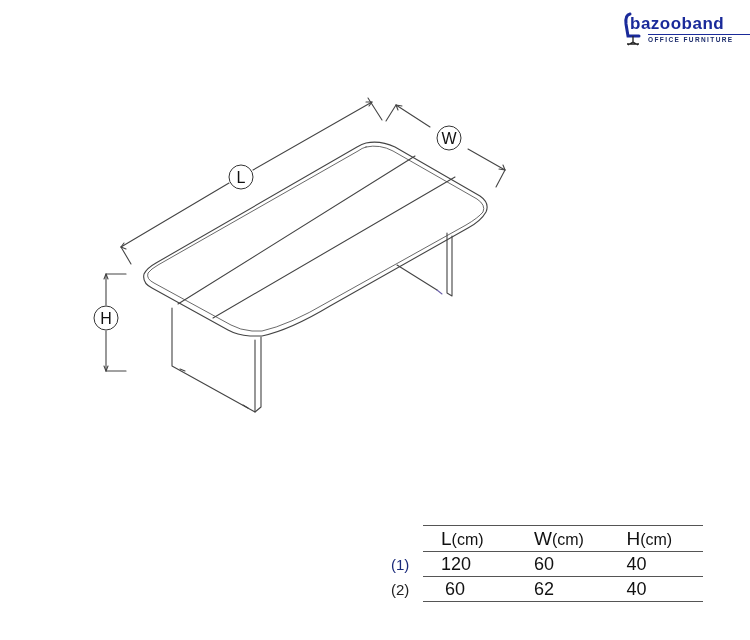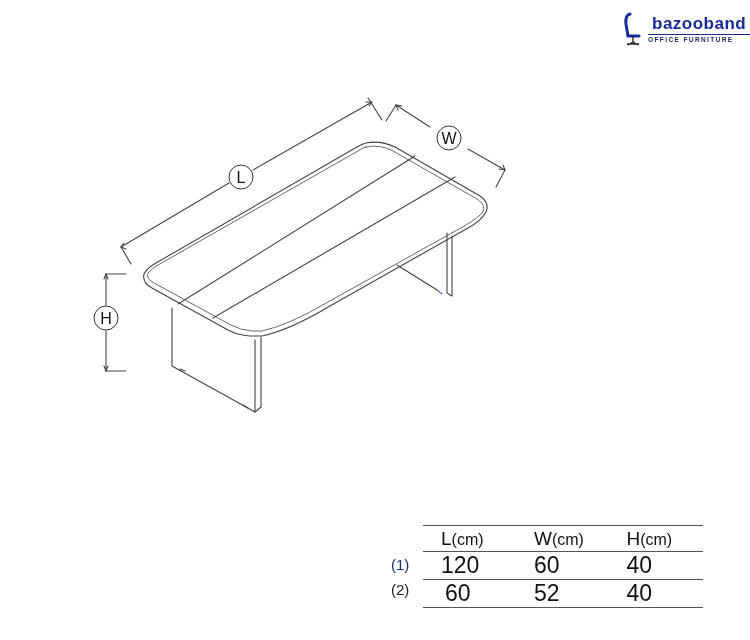--- a/index.html
+++ b/index.html
@@ -1,31 +1,31 @@
 <!DOCTYPE html>
 <html><head>
   <meta charset="utf-8">
   <style>
     html, body { margin:0; padding:0; }
     body { width:750px; height:640px; background:#ffffff; position:relative; overflow:hidden; font-family:"Liberation Sans", sans-serif; }
     #drawing { position:absolute; left:0; top:0; width:750px; height:640px; }
     .logo { position:absolute; left:622px; top:12px; width:128px; height:40px; }
-    .logo-word { position:absolute; left:30px; top:2px; font-family:"Liberation Sans", sans-serif; font-weight:bold; font-size:17px; color:#1a2a9a; letter-spacing:0.5px; }
+    .logo-word { position:absolute; left:8px; top:2px; font-family:"Liberation Sans", sans-serif; font-weight:bold; font-size:17px; color:#1a2a9a; letter-spacing:0.5px; }
     .logo-sub { position:absolute; left:26px; top:24px; font-family:"Liberation Sans", sans-serif; font-weight:bold; font-size:6.5px; color:#1a2a6a; letter-spacing:1.4px; white-space:nowrap; }
     .logo-line { position:absolute; left:26px; top:22px; width:104px; height:1px; background:#1a2a9a; }
     .spec-table { position:absolute; left:423px; top:525px; width:280px; border-collapse:collapse; font-family:"Liberation Sans", sans-serif; color:#111; }
     .spec-table th, .spec-table td { padding:0; text-align:left; font-weight:normal; height:24px; }
     .spec-table tr.head th { border-top:1.5px solid #555; border-bottom:1.5px solid #555; height:25px; }
     .spec-table tr.row td { border-bottom:1.5px solid #555; }
     .col-l { width:98px; padding-left:18px !important; }
     .col-w { width:100px; }
     .col-h { width:82px; }
     .hd-main { font-size:19px; }
     .hd-unit { font-size:16px; }
-    .val { font-size:23px;margin-top:20px; }
+    .val { font-size:18px;margin-top:20px; }
     .row-label { position:absolute; left:391px; font-size:15px; color:#222; }
     .row-label.r1 { top:556px; color:#1a2a7a; }
     .row-label.r2 { top:581px; }
   </style>
 </head>
 <body>
 
 <svg id="drawing" viewBox="0 0 750 640" xmlns="http://www.w3.org/2000/svg">
   <g fill="none" stroke="#444" stroke-width="1.1" stroke-linecap="round" stroke-linejoin="round">
 
@@ -107,19 +107,19 @@
     <th class="col-w"><span class="hd-main">W</span><span class="hd-unit">(cm)</span></th>
     <th class="col-h"><span class="hd-main">H</span><span class="hd-unit">(cm)</span></th>
   </tr>
   <tr class="row">
     <td class="col-l val">120</td>
     <td class="col-w val">60</td>
     <td class="col-h val">40</td>
   </tr>
   <tr class="row">
     <td class="col-l val" style="padding-left:22px !important">60</td>
-    <td class="col-w val">52</td>
+    <td class="col-w val">62</td>
     <td class="col-h val">40</td>
   </tr>
 </tbody>
   </table>
 <span class="row-label r1">(1)</span>
 <span class="row-label r2">(2)</span>
 
 </body></html>

